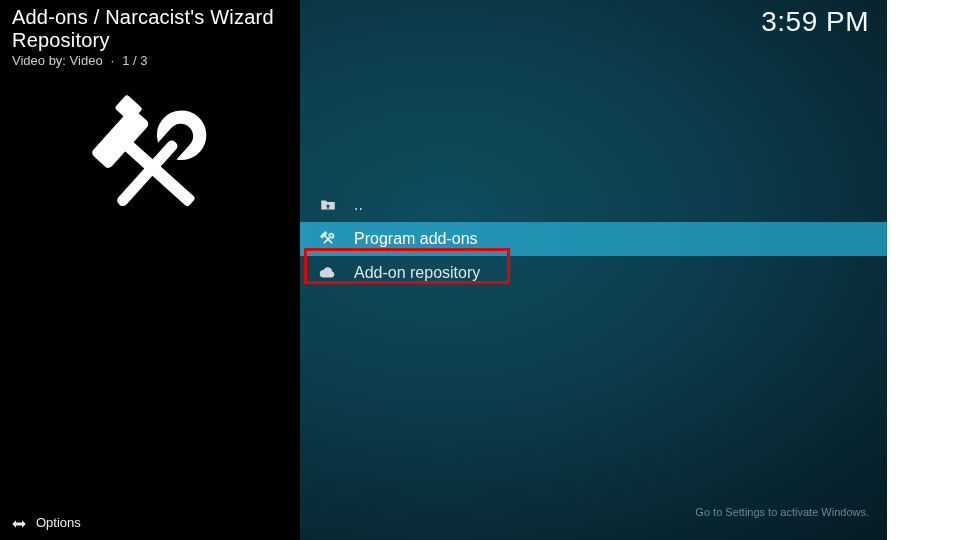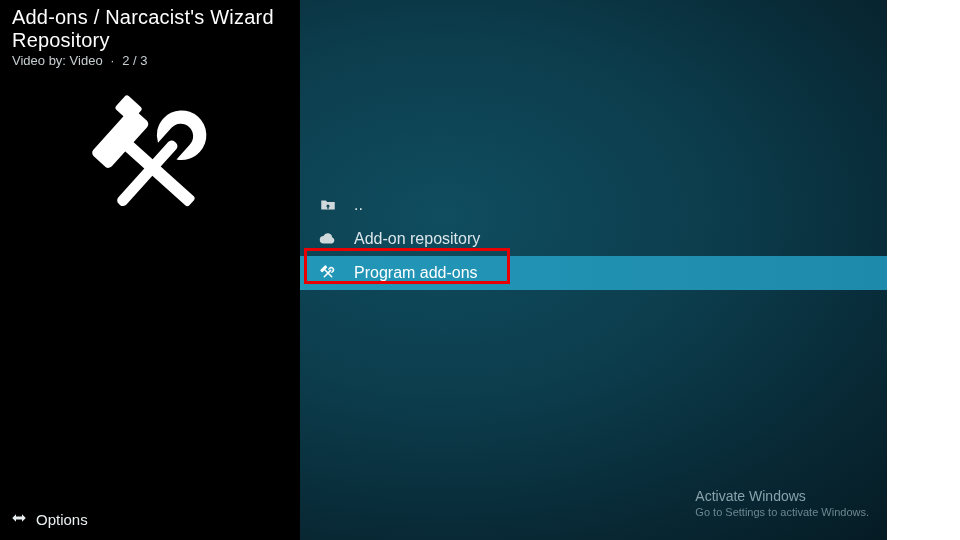--- a/index.html
+++ b/index.html
@@ -12,22 +12,22 @@
   .left-pane {
     width: 300px; height: 100%; background: #000; position: relative; flex: 0 0 300px;
   }
   .header { position: absolute; top: 6px; left: 12px; }
   .breadcrumb { font-size: 20px; font-weight: 400; color: #fdfdfd; letter-spacing: .2px; }
   .sortline { font-size: 13px; color: #c7cfd2; margin-top: 1px; }
   .sortline .dot { padding: 0 4px; }
   .big-icon { position: absolute; top: 90px; left: 75px; }
   .big-icon svg { width: 155px; height: 155px; fill: #ffffff; }
   .footer-opts {
-    position: absolute; left: 10px; bottom: 10px; display: flex; align-items: center; gap: 8px;
-    font-size: 15px; color: #e8eef0;
+    position: absolute; left: 10px; bottom: 4px; display: flex; align-items: flex-start; gap: 8px;
+    font-size: 13px; color: #e8eef0;
   }
   .footer-opts svg { width: 18px; height: 18px; fill: #e8eef0; }
 
   .main { flex: 1; position: relative; height: 100%; }
   .clock { position: absolute; top: 6px; right: 18px; font-size: 28px; font-weight: 300; color: #f5fbfd; letter-spacing: .5px; }
 
   .list { position: absolute; top: 188px; left: 0; right: 0; }
   .row {
     display: flex; align-items: center; height: 34px; padding-left: 18px; gap: 16px;
     font-size: 16px; color: #dbe6ea; cursor: pointer;
@@ -59,21 +59,21 @@
 
 <div class="app">
 
   <div class="left-pane">
     <div class="header">
       <div class="breadcrumb">Add-ons / Narcacist's Wizard Repository</div>
       <div class="sortline">
         <span>Video by:</span>
         <span>Video</span>
         <span class="dot">·</span>
-        <span>2 / 3</span>
+        <span>1 / 3</span>
       </div>
     </div>
 
     <div class="big-icon">
       <svg viewBox="0 0 100 100">
 
         <g transform="rotate(-48 50 50)">
           <rect x="46" y="22" width="8" height="62" rx="2"></rect>
           <rect x="30" y="14" width="40" height="16" rx="3"></rect>
           <rect x="62" y="6" width="12" height="14" rx="2"></rect>
@@ -90,61 +90,61 @@
       <span>
         <svg viewBox="0 0 24 24">
             <path d="M3 12l5-5v3h8V7l5 5-5 5v-3H8v3z"></path>
           </svg>
       </span>
       <span>Options</span>
     </div>
   </div>
 
   <div class="main">
+    <div class="clock">3:59 PM</div>
 
     <div class="list">
 
       <div class="row">
         <span class="ricon ico-folder">
           <svg viewBox="0 0 24 24">
               <path d="M3 6h6l2 2h10v10H3z"></path>
               <path d="M9 14l3-3 3 3h-2v3h-2v-3z" fill="#0b3a48"></path>
             </svg>
         </span>
         <span class="label">..</span>
-      </div>
-
-      <div class="row">
-        <span class="ricon ico-cloud">
-          <svg viewBox="0 0 24 24">
-              <path d="M6 18a5 5 0 0 1 0-10 6 6 0 0 1 11.5 1.5A4.5 4.5 0 0 1 17.5 18z"></path>
-            </svg>
-        </span>
-        <span class="label">Add-on repository</span>
       </div>
 
       <div class="row selected">
         <span class="ricon ico-tools">
           <svg viewBox="0 0 24 24">
             <g transform="rotate(-45 12 12)">
                 <rect x="11" y="4" width="2" height="16" rx="1"></rect>
                 <rect x="7" y="2" width="10" height="4" rx="1"></rect>
               </g>
             <g transform="rotate(45 12 12)">
                 <rect x="11" y="6" width="2" height="14" rx="1"></rect>
                 <path d="M12 2a4 4 0 0 0-4 4 4 4 0 0 0 2 3.4V6a2 2 0 1 1 4 0v3.4A4 4 0 0 0 16 6a4 4 0 0 0-4-4z"></path>
               </g>
           </svg>
         </span>
         <span class="label">Program add-ons</span>
       </div>
 
+      <div class="row">
+        <span class="ricon ico-cloud">
+          <svg viewBox="0 0 24 24">
+              <path d="M6 18a5 5 0 0 1 0-10 6 6 0 0 1 11.5 1.5A4.5 4.5 0 0 1 17.5 18z"></path>
+            </svg>
+        </span>
+        <span class="label">Add-on repository</span>
+      </div>
+
 
     </div>
 
     <div class="watermark">
-      <div class="w1">Activate Windows</div>
       <div class="w2">Go to Settings to activate Windows.</div>
     </div>
   </div>
 
   <div class="highlight-box"></div>
 </div>
 
 </body></html>

